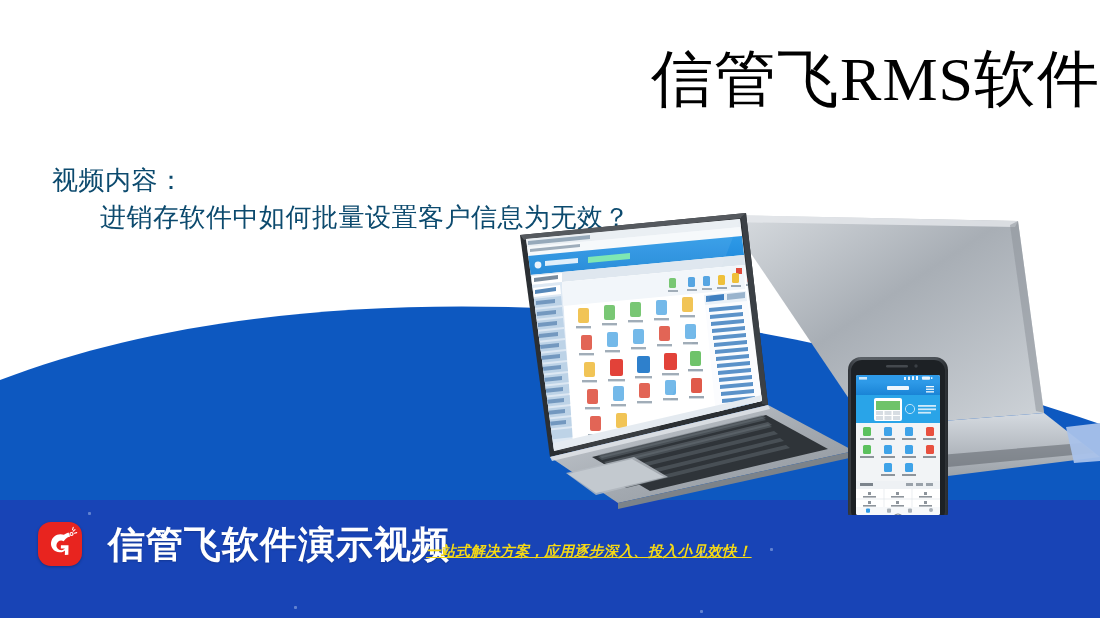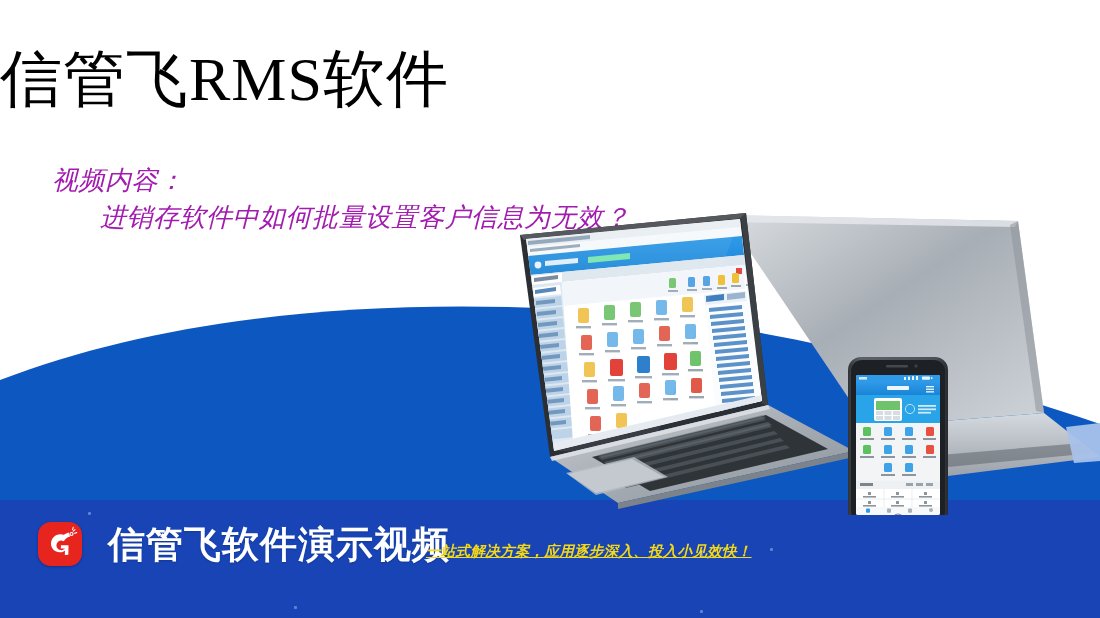--- a/index.html
+++ b/index.html
@@ -9,31 +9,31 @@
     font-family:"Liberation Sans","DejaVu Sans",sans-serif;
     position:relative;
   }
   #stage{position:absolute;inset:0;width:1100px;height:618px;overflow:hidden;background:#fff;}
 
   
   .wave-layer{position:absolute;left:0;top:0;width:1100px;height:618px;}
 
   
   .title{
-    position:absolute;left:0;top:44px;width:1100px;text-align:left;
+    position:absolute;left:0;top:44px;width:1100px;text-align:right;
     font-family:"Liberation Serif","DejaVu Serif",serif;
     font-size:62px;line-height:1.15;color:#000;letter-spacing:1px;
     white-space:nowrap;
   }
 
   
   .subtitle{
     position:absolute;left:52px;top:162px;width:600px;
     font-family:"DejaVu Sans","Liberation Sans",sans-serif;
-    font-style:italic;font-size:26px;line-height:1.42;color:#a21caf;
+    font-size:26px;line-height:1.42;color:#0c4a6e;
     letter-spacing:0.5px;
   }
   .subtitle .line2{display:block;text-indent:48px;}
 
   
   .banner{position:absolute;left:0;top:500px;width:1100px;height:118px;}
   .logo-badge{
     position:absolute;left:38px;top:522px;width:44px;height:44px;
     background:#e8241f;border-radius:13px;
     box-shadow:0 1px 3px rgba(0,0,0,.28);

